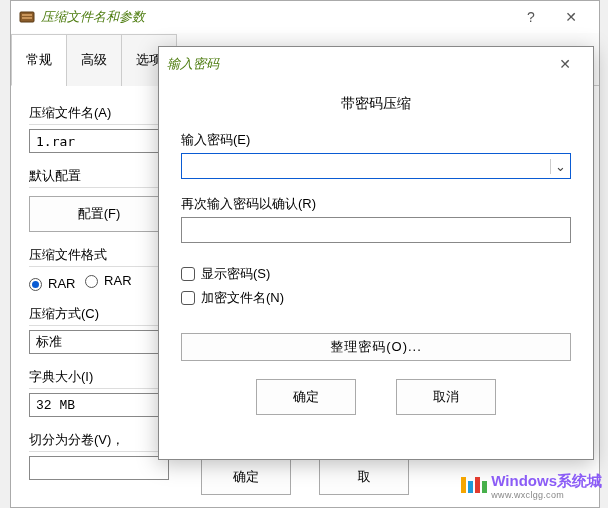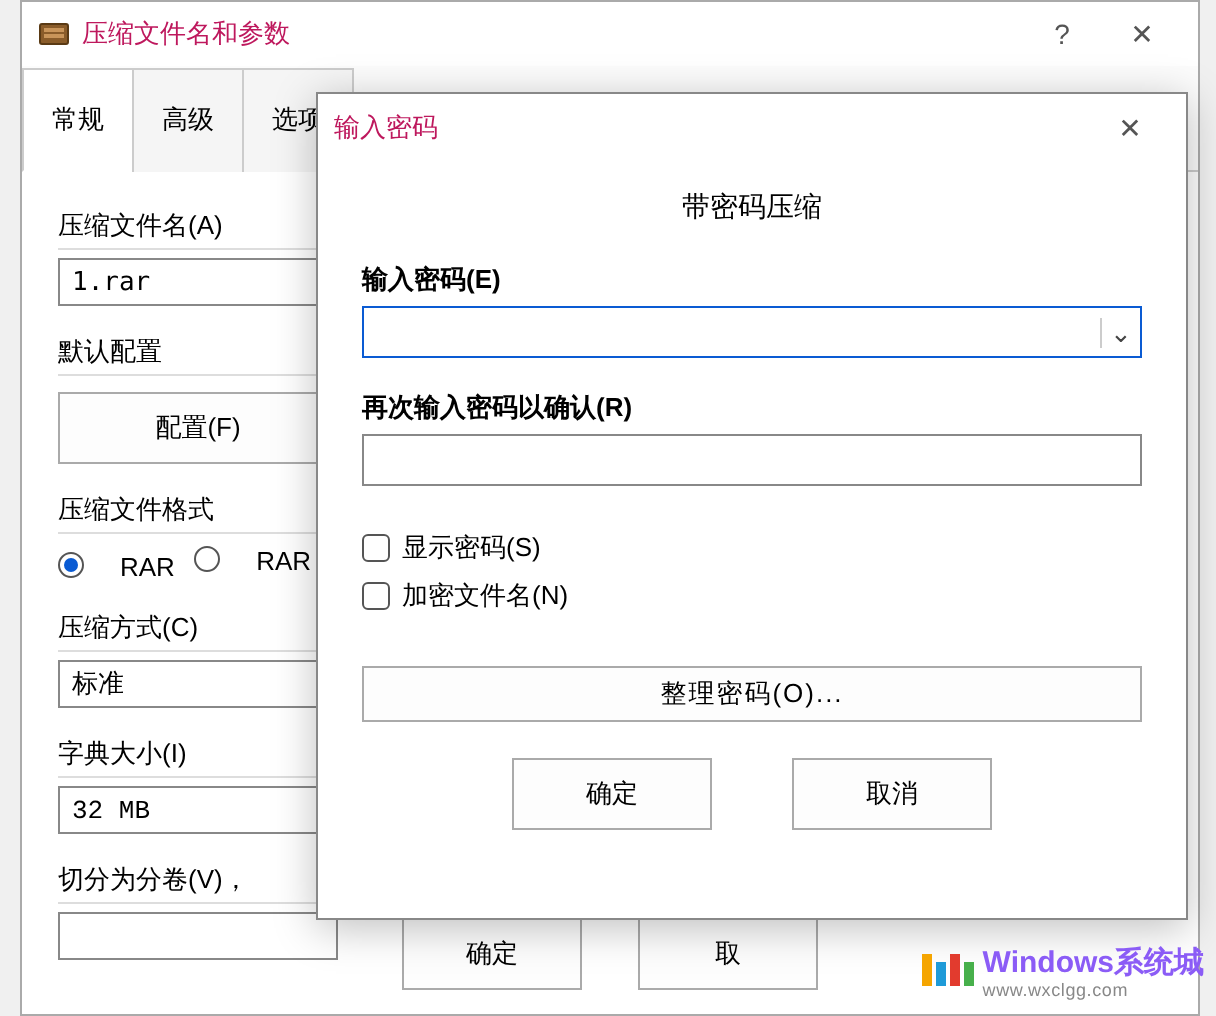--- a/index.html
+++ b/index.html
@@ -31,21 +31,22 @@
 }
 .titlebar .icon {
   width: 16px; height: 16px;
   margin-right: 6px;
   display: inline-flex;
   align-items: center;
   justify-content: center;
 }
 .titlebar .title {
   flex: 1;
-  color: #be185d;
+  color: #4d7c0f;
+  font-style: italic;
 }
 .titlebar .win-btn {
   width: 40px;
   height: 28px;
   display: flex;
   align-items: center;
   justify-content: center;
   color: #555;
   font-size: 14px;
 }
@@ -98,22 +99,22 @@
   padding: 17px 14px;
   font-size: 13px;
 }
 .group-label {
   margin: 14px 0 4px;
   border-bottom: 1px solid #ddd;
   padding-bottom: 2px;
 }
 .radio {
   display: inline-flex;
-  align-items: flex-start;
-  gap: 18px;
+  align-items: flex-end;
+  gap: 6px;
   margin-right: 6px;
 }
 .radio .dot {
   width: 13px; height: 13px;
   border: 1px solid #555;
   border-radius: 50%;
   display: inline-flex;
   align-items: center;
   justify-content: center;
 }
@@ -154,21 +155,20 @@
 .overlay-body {
   padding: 10px 22px 16px;
 }
 .overlay-body .section-title {
   text-align: center;
   font-size: 14px;
   margin: 4px 0 18px;
 }
 .overlay-body .label {
   margin: 10px 0 4px;
-  font-weight: bold;
 }
 .overlay-body .password-combo {
   width: 100%;
   height: 26px;
   border: 1.5px solid #0a5bd3;
   display: flex;
   align-items: center;
   background: #fff;
 }
 .overlay-body .password-combo .arrow {

